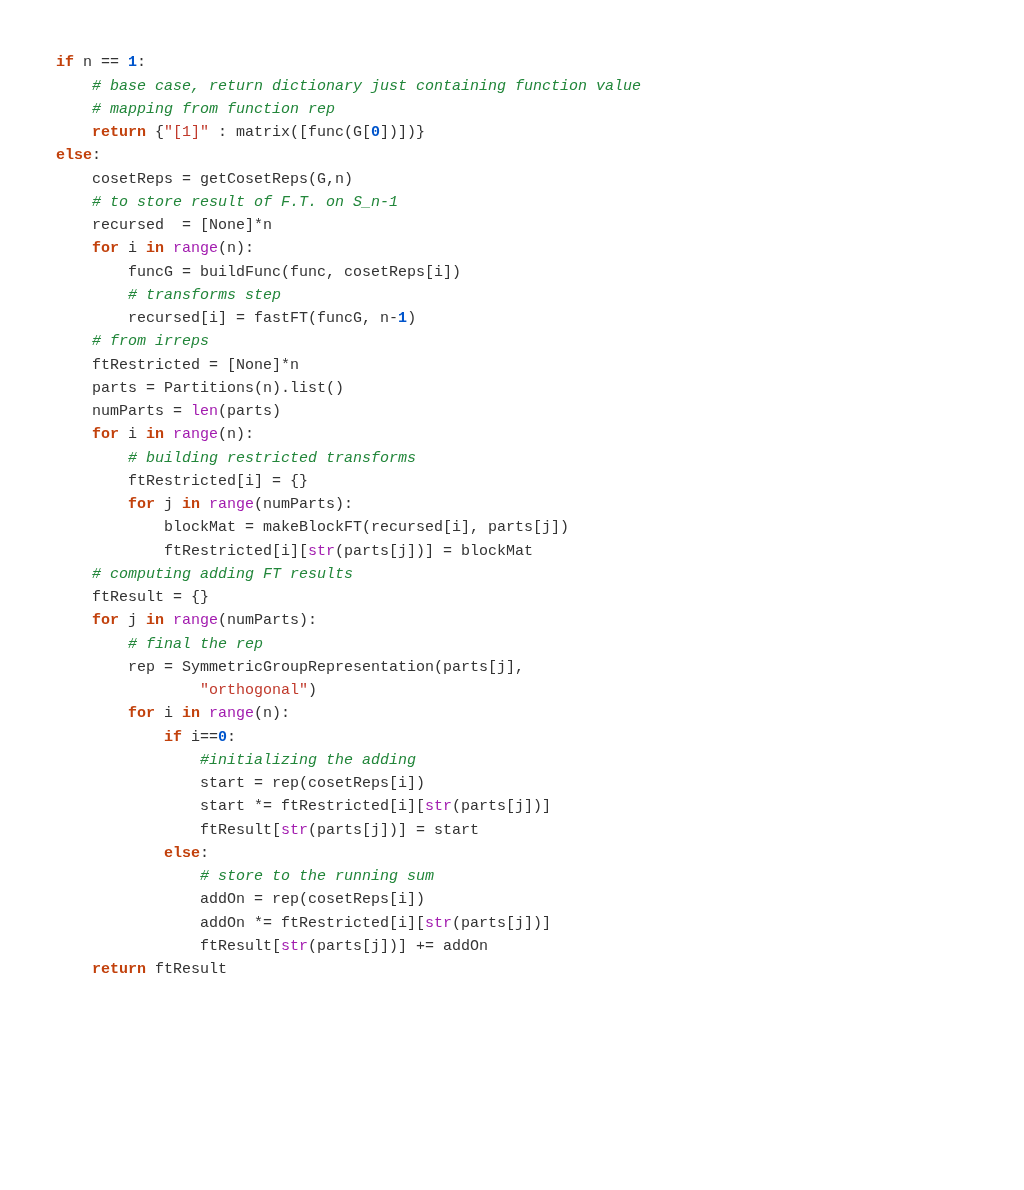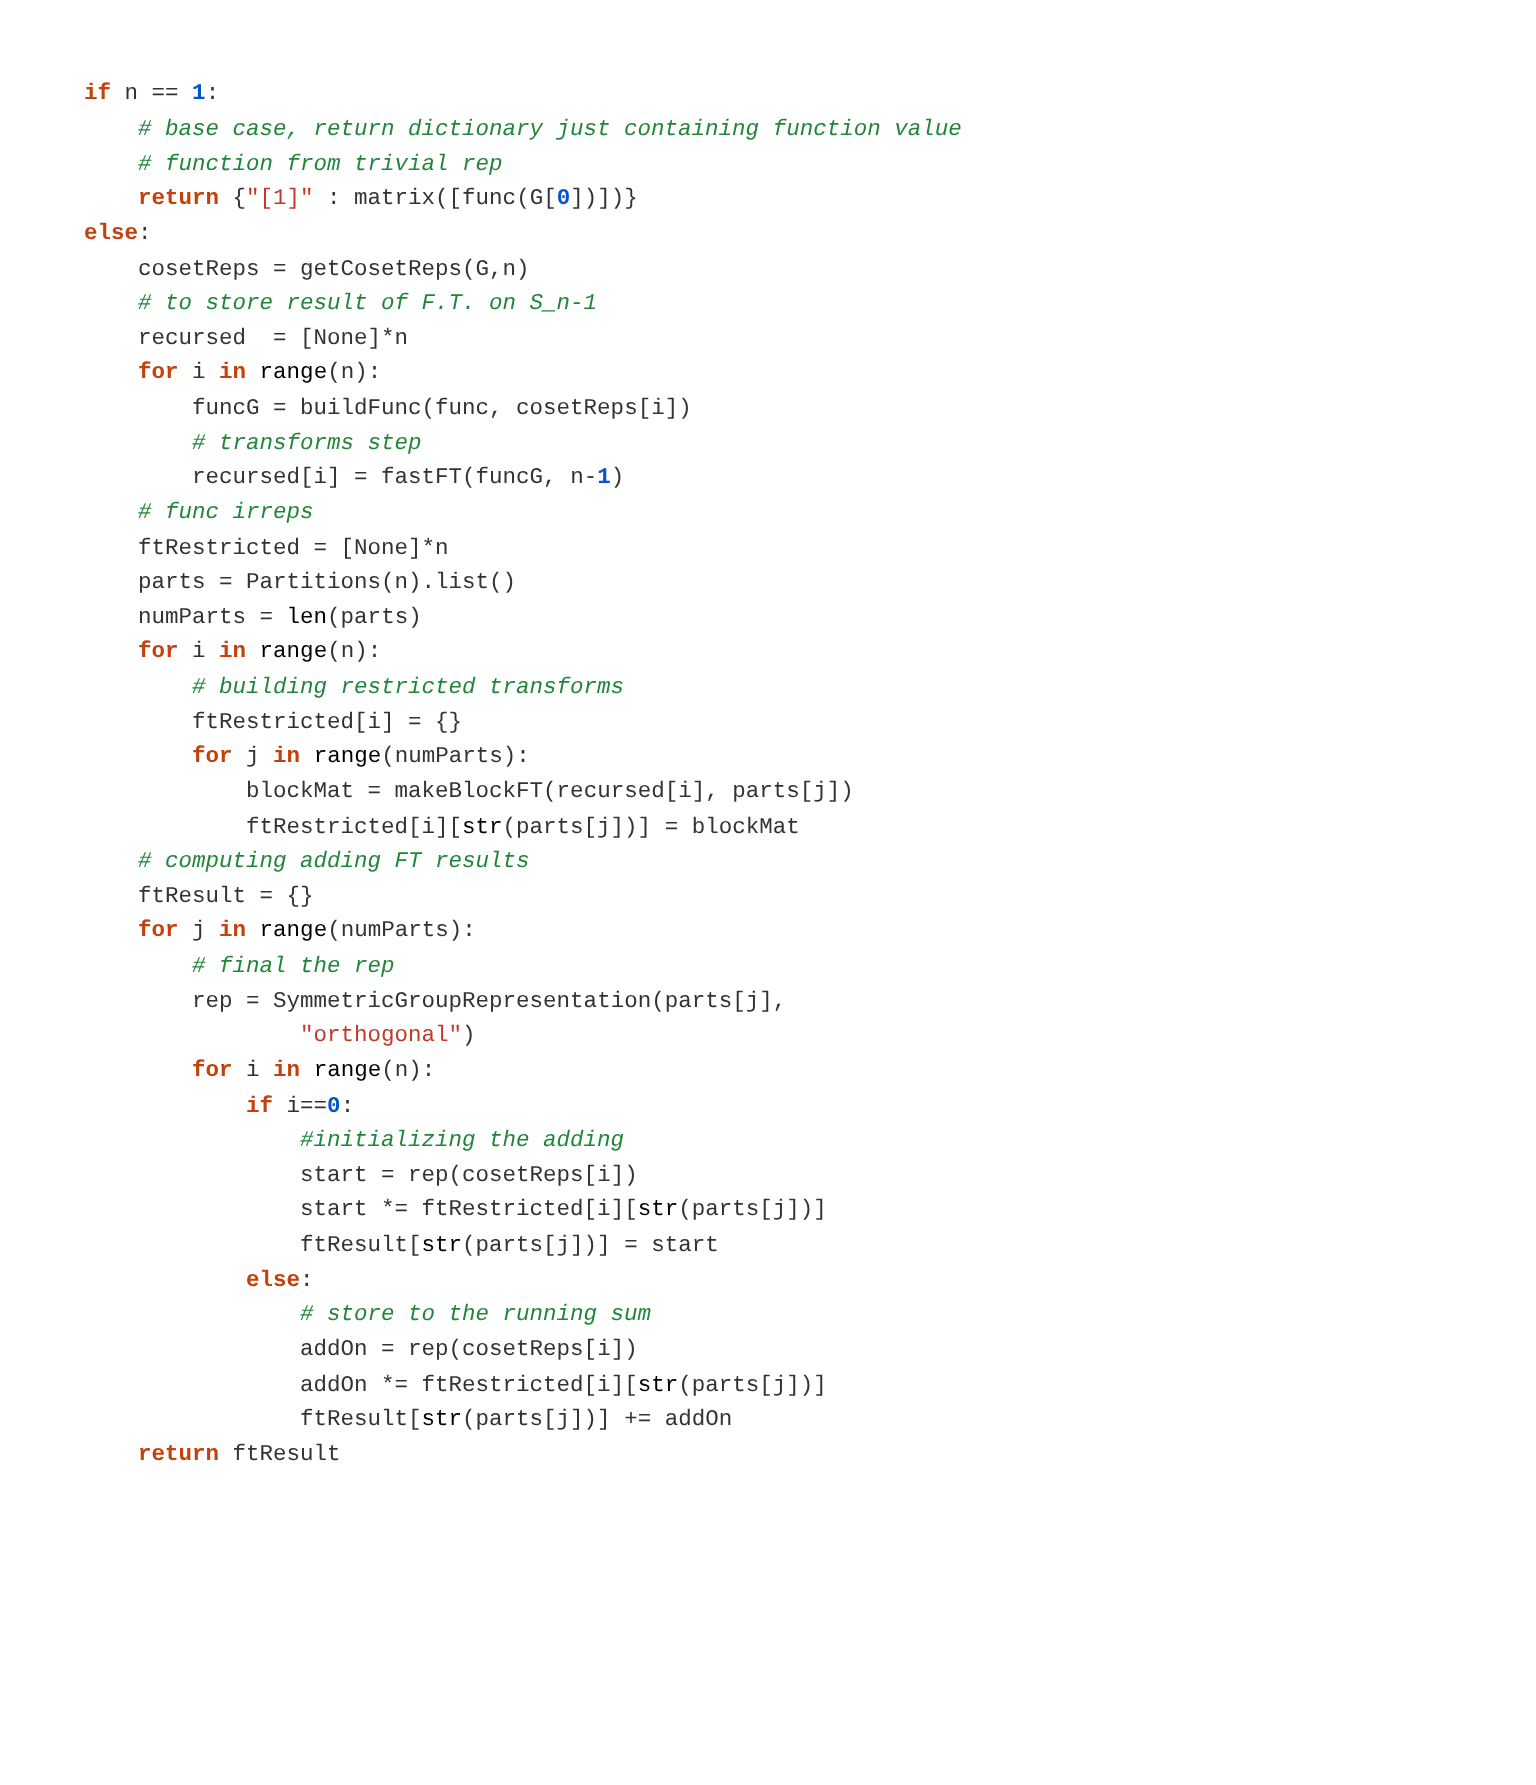--- a/index.html
+++ b/index.html
@@ -14,40 +14,40 @@
       background: #ffffff;
       padding: 10px 20px 10px 20px;
       white-space: pre;
       tab-size: 4;
     }
     .kw-green { color: #c2410c; font-weight: bold; }
     .kw-blue { color: #0055cc; font-weight: bold; }
     .op { color: #333333; }
     .comment { color: #22863a; font-style: italic; }
     .string { color: #c0392b; }
-    .builtin { color: #000000; }
+    .builtin { color: #a21caf; }
     .normal { color: #333333; }
   </style>
 </head>
 <body>
 
 <div class="code-block">
 <span class="normal">    <span class="kw-green">if</span> n <span class="op">==</span> <span class="kw-blue">1</span>:</span>
 <span class="comment">        <em># base case, return dictionary just containing function value</em></span>
-<span class="comment">        <em># function from trivial rep</em></span>
+<span class="comment">        <em># mapping from function rep</em></span>
 <span class="normal">        <span class="kw-green">return</span> {<span class="string">"[1]"</span> : matrix([func(G[<span class="kw-blue">0</span>])])}</span>
 <span class="normal">    <span class="kw-green">else</span>:</span>
 <span class="normal">        cosetReps <span class="op">=</span> getCosetReps(G,n)</span>
 <span class="comment">        <em># to store result of F.T. on S_n-1</em></span>
 <span class="normal">        recursed  <span class="op">=</span> [None]<span class="op">*</span>n</span>
 <span class="normal">        <span class="kw-green">for</span> i <span class="kw-green">in</span> <span class="builtin">range</span>(n):</span>
 <span class="normal">            funcG <span class="op">=</span> buildFunc(func, cosetReps[i])</span>
 <span class="comment">            <em># transforms step</em></span>
 <span class="normal">            recursed[i] <span class="op">=</span> fastFT(funcG, n<span class="op">-</span><span class="kw-blue">1</span>)</span>
-<span class="comment">        <em># func irreps</em></span>
+<span class="comment">        <em># from irreps</em></span>
 <span class="normal">        ftRestricted <span class="op">=</span> [None]<span class="op">*</span>n</span>
 <span class="normal">        parts <span class="op">=</span> Partitions(n).list()</span>
 <span class="normal">        numParts <span class="op">=</span> <span class="builtin">len</span>(parts)</span>
 <span class="normal">        <span class="kw-green">for</span> i <span class="kw-green">in</span> <span class="builtin">range</span>(n):</span>
 <span class="comment">            <em># building restricted transforms</em></span>
 <span class="normal">            ftRestricted[i] <span class="op">=</span> {}</span>
 <span class="normal">            <span class="kw-green">for</span> j <span class="kw-green">in</span> <span class="builtin">range</span>(numParts):</span>
 <span class="normal">                blockMat <span class="op">=</span> makeBlockFT(recursed[i], parts[j])</span>
 <span class="normal">                ftRestricted[i][<span class="builtin">str</span>(parts[j])] <span class="op">=</span> blockMat</span>
 <span class="comment">        <em># computing adding FT results</em></span>

